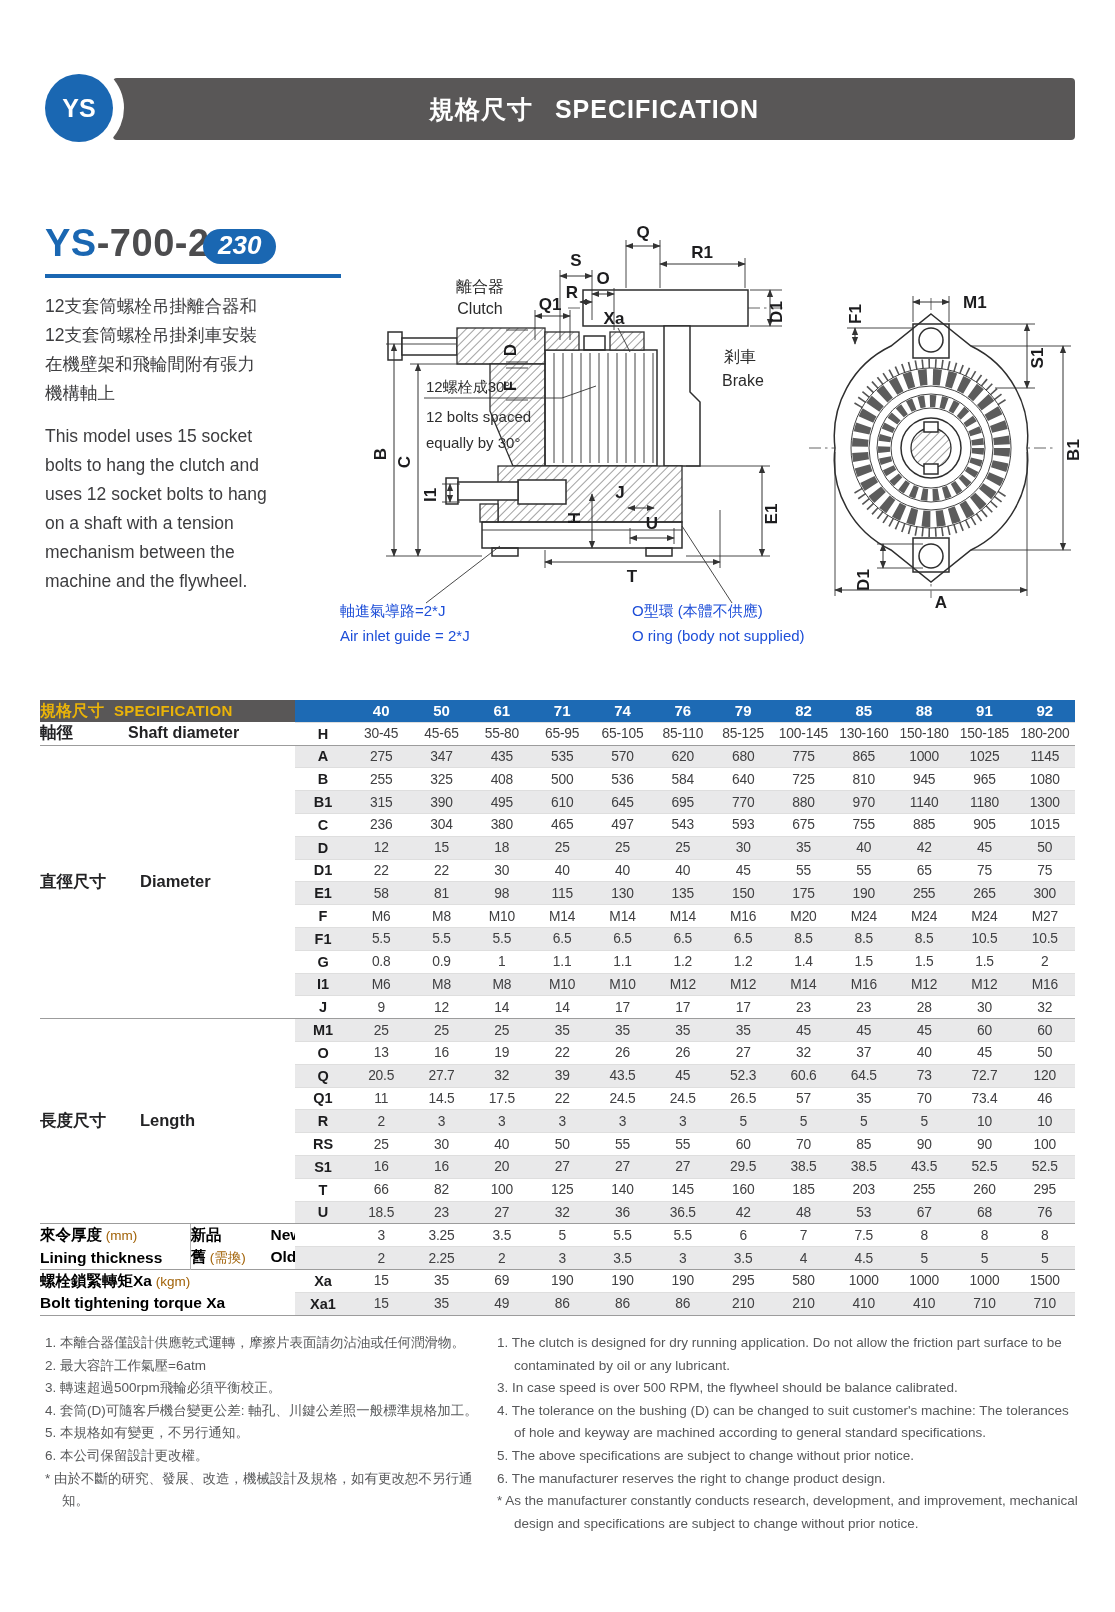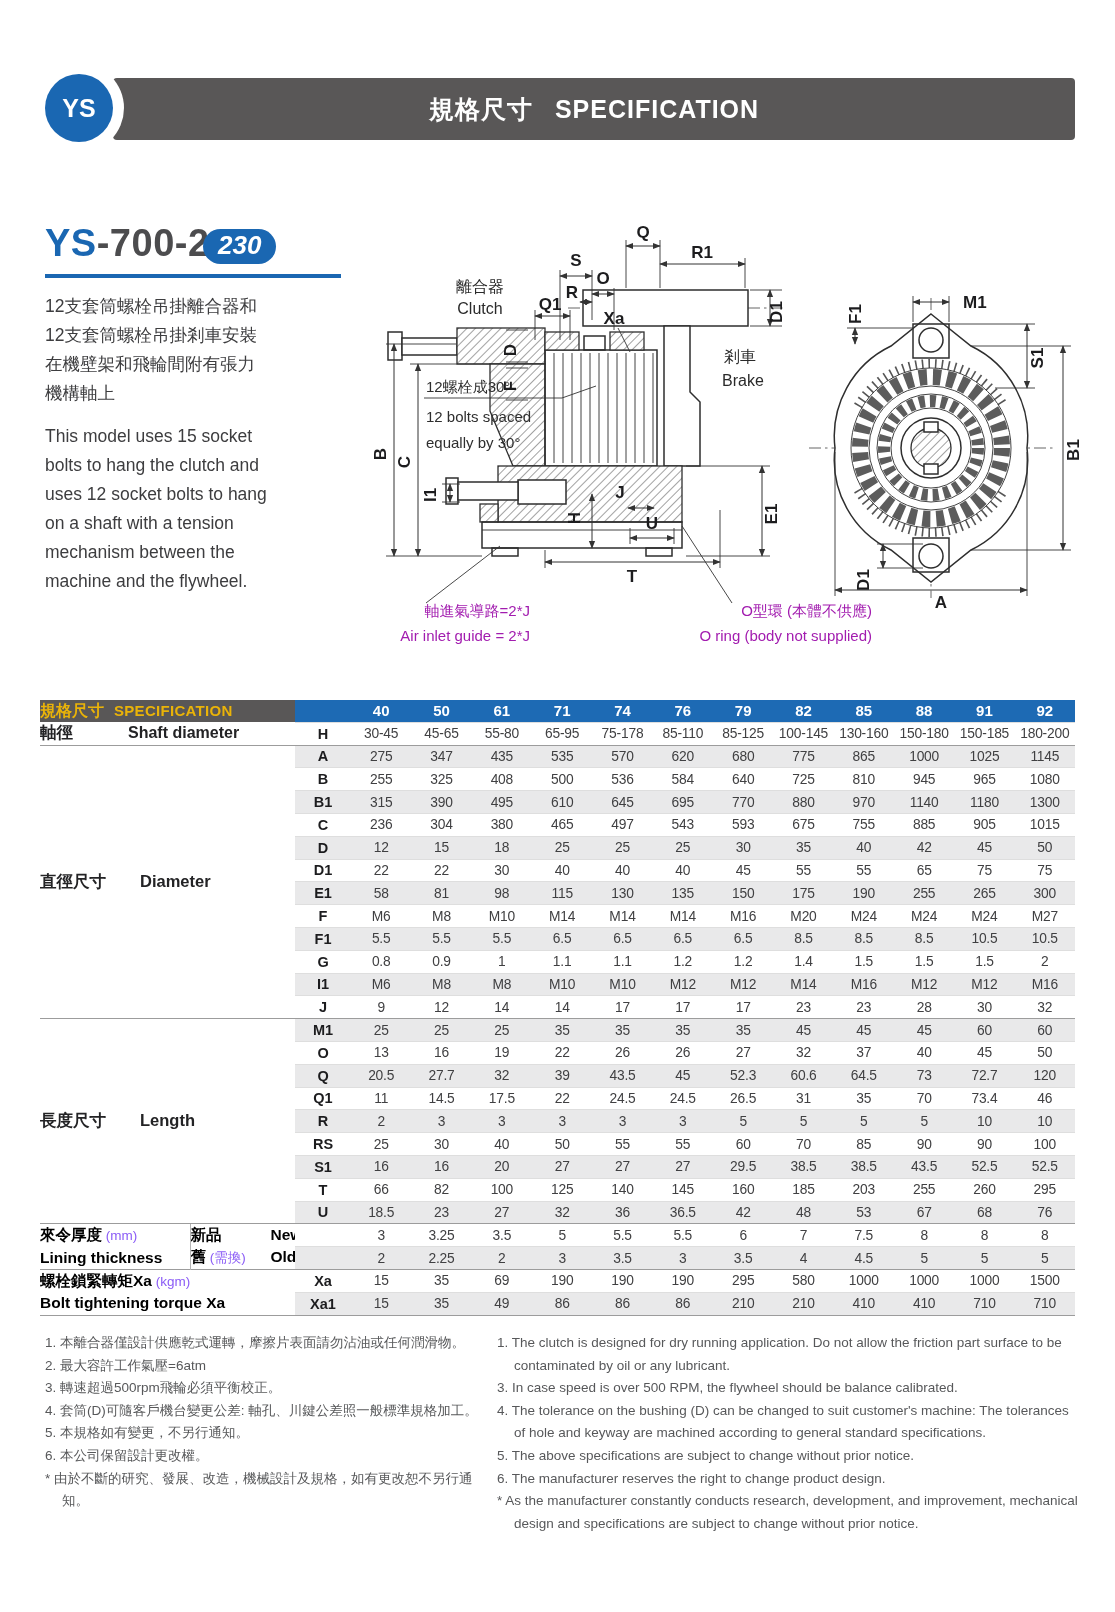--- a/index.html
+++ b/index.html
@@ -30,21 +30,21 @@
   svg .sm{font-size:15px;fill:#2e2e2e;}
   svg .ol{fill:#fff;stroke:#2e2e2e;stroke-width:1.5;}
   svg .oln{fill:none;stroke:#2e2e2e;stroke-width:1.5;}
   svg .hz{fill:url(#hat);stroke:#2e2e2e;stroke-width:1.3;}
   svg .thin{stroke:#2e2e2e;stroke-width:0.9;fill:none;}
   svg .cl{stroke:#555;stroke-width:0.9;fill:none;stroke-dasharray:12 4 2.5 4;}
   svg .ext{stroke:#333;stroke-width:0.9;fill:none;}
   svg .dim{stroke:#333;stroke-width:1;fill:none;marker-start:url(#ar);marker-end:url(#ar);}
   svg .ticks{fill:none;stroke:#555;stroke-width:9;stroke-dasharray:1.6 5;}
   svg .teeth{fill:none;stroke:#5c5c5c;}
-  .cap{position:absolute;top:598px;text-align:right;font-size:15px;color:#a21caf;line-height:25px;}
+  .cap{position:absolute;top:598px;text-align:left;font-size:15px;color:#1d4ed8;line-height:25px;}
   .cap1{left:340px;width:190px;}
   .cap2{left:632px;width:240px;}
   
   .spec-wrap{position:absolute;left:40px;top:700px;width:1035px;}
   table.spec{border-collapse:collapse;table-layout:fixed;width:1035px;border-bottom:1.6px solid #9c9c9c;}
   table.spec td{padding:0;height:21.8px;vertical-align:middle;overflow:hidden;white-space:nowrap;}
   td.h-gray{background:#595757;color:#eab308;height:27px;padding-left:12px;font-weight:bold;}
   td.h-gray .hg-cn{font-size:16px;margin-right:10px;}
   td.h-gray .hg-en{font-size:15px;letter-spacing:0.3px;}
   td.h-blue{background:#1d6ab4;height:27px;color:#fff;font-weight:bold;font-size:15px;text-align:center;}
@@ -54,21 +54,21 @@
   tr.vr td.param, tr.vr td.val{border-top:1px solid #dedede;}
   tr.sep td{border-top:1.6px solid #9c9c9c !important;}
   td.lbl, td.grp{padding-left:10px;font-weight:bold;color:#232325;}
   td.lbl .lc{display:inline-block;width:88px;font-size:16.5px;}
   td.lbl .le{font-size:16px;}
   td.grp .lc{display:inline-block;width:100px;font-size:16.5px;}
   td.grp .le{font-size:16.5px;margin-top:7px;}
   td.lin1{padding-left:10px;}
   td.lin2{border-left:1px solid #b5b5b5;padding-left:8px;position:relative;}
   .b{font-weight:bold;font-size:15.5px;color:#000000;}
-  .r{font-weight:normal;font-size:13.5px;color:#8b5cf6;}
+  .r{font-weight:normal;font-size:13.5px;color:#a16207;}
   .sub1{display:inline-block;width:80px;}
   
   .notes{position:absolute;top:1332px;font-size:13.5px;color:#57585a;line-height:22.6px;}
   .notes-cn{left:45px;width:452px;}
   .notes-en{left:497px;width:582px;}
   .note{padding-left:17px;text-indent:-17px;}
 </style>
 </head>
 <body>
 
@@ -310,21 +310,21 @@
             <td class="h-blue">91</td>
             <td class="h-blue">92</td>
           </tr>
           <tr class="vr">
             <td class="lbl" colspan="2"><span class="lc">軸徑</span><span class="le">Shaft diameter</span></td>
             <td class="param">H</td>
             <td class="val">30-45</td>
             <td class="val">45-65</td>
             <td class="val">55-80</td>
             <td class="val">65-95</td>
-            <td class="val">75-178</td>
+            <td class="val">65-105</td>
             <td class="val">85-110</td>
             <td class="val">85-125</td>
             <td class="val">100-145</td>
             <td class="val">130-160</td>
             <td class="val">150-180</td>
             <td class="val">150-185</td>
             <td class="val">180-200</td>
           </tr>
           <tr class="vr sep">
             <td class="grp" colspan="2" rowspan="12"><span class="lc">直徑尺寸</span><span class="le">Diameter</span></td>
@@ -555,21 +555,21 @@
           </tr>
           <tr class="vr">
             <td class="param">Q1</td>
             <td class="val">11</td>
             <td class="val">14.5</td>
             <td class="val">17.5</td>
             <td class="val">22</td>
             <td class="val">24.5</td>
             <td class="val">24.5</td>
             <td class="val">26.5</td>
-            <td class="val">31</td>
+            <td class="val">57</td>
             <td class="val">35</td>
             <td class="val">70</td>
             <td class="val">73.4</td>
             <td class="val">46</td>
           </tr>
           <tr class="vr">
             <td class="param shade">R</td>
             <td class="val shade">2</td>
             <td class="val shade">3</td>
             <td class="val shade">3</td>

